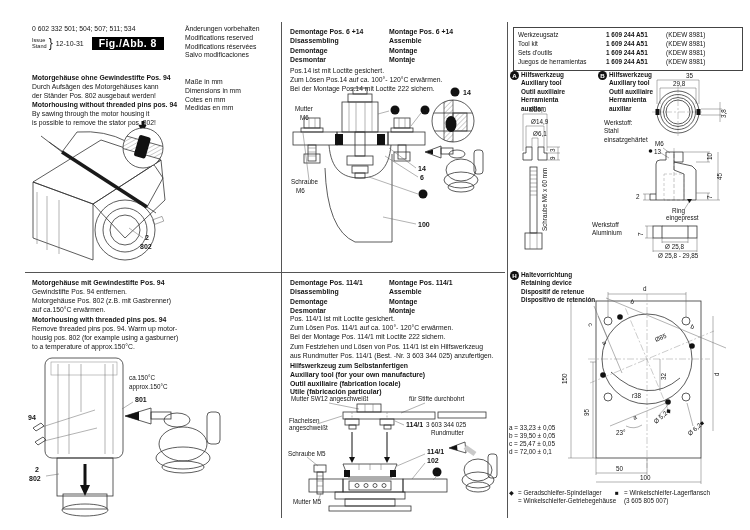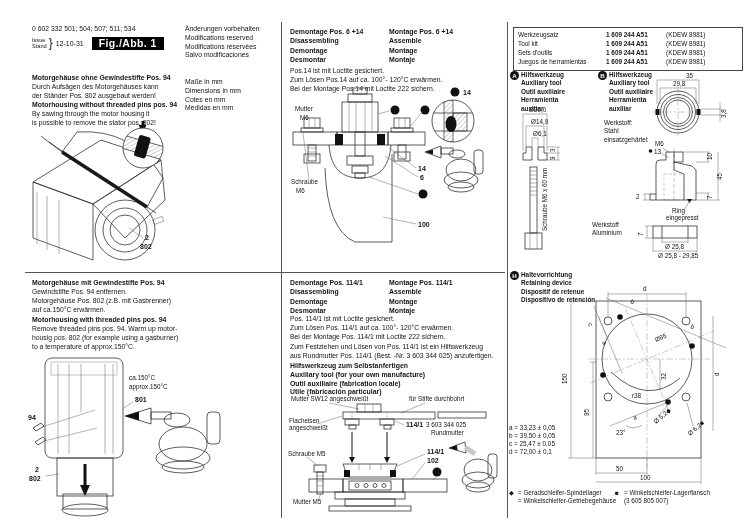--- a/index.html
+++ b/index.html
@@ -36,21 +36,21 @@
 <body>
 
 <div class="abs t" style="left:32px;top:25px">0 602 332 501; 504; 507; 511; 534</div>
 <div class="abs issue" style="left:32px;top:36px">
   <div class="iss">
     <div>Issue</div>
     <div>Stand</div>
   </div>
   <div class="brace">}</div>
   <div class="date">12-10-31</div>
-  <div class="figbox">Fig./Abb. 1</div>
+  <div class="figbox">Fig./Abb. 8</div>
 </div>
 <div class="abs t" style="left:185px;top:25px">Änderungen vorbehalten
 Modifications reserved
 Modifications réservées
 Salvo modificaciones</div>
 <div class="abs t" style="left:185px;top:78px">Maße in mm
 Dimensions in mm
 Cotes en mm
 Medidas en mm</div>
 

